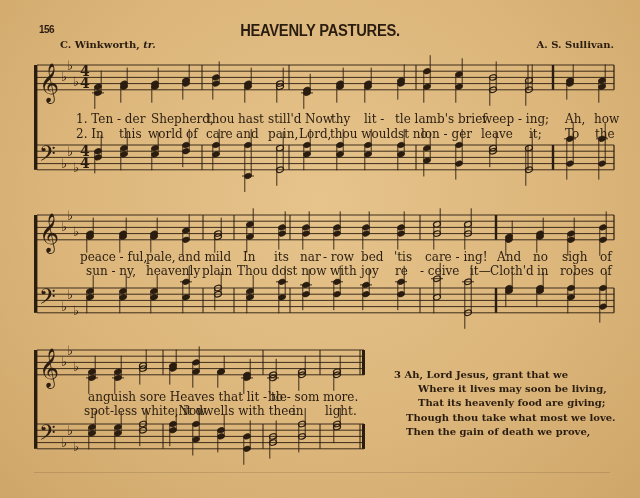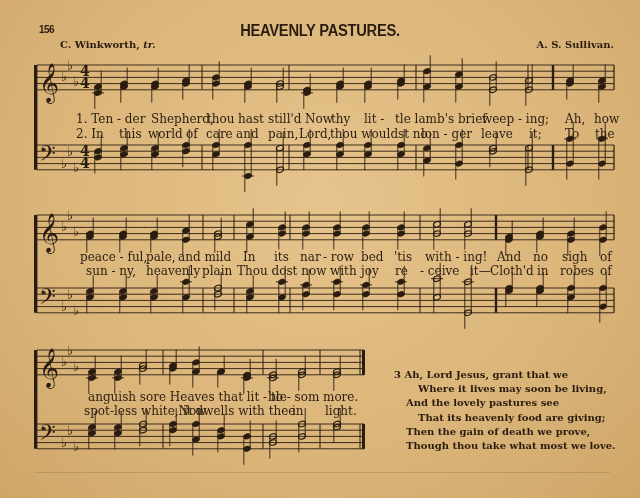--- a/index.html
+++ b/index.html
@@ -539,21 +539,21 @@
     <div class="abs lyric" style="left: 595px; top: 127px;">the</div>
     <div class="abs lyric" style="left: 80px; top: 250px;">peace - ful,</div>
     <div class="abs lyric" style="left: 146px; top: 250px;">pale,</div>
     <div class="abs lyric" style="left: 178px; top: 250px;">and mild</div>
     <div class="abs lyric" style="left: 243px; top: 250px;">In</div>
     <div class="abs lyric" style="left: 274px; top: 250px;">its</div>
     <div class="abs lyric" style="left: 300px; top: 250px;">nar</div>
     <div class="abs lyric" style="left: 323px; top: 250px;">- row</div>
     <div class="abs lyric" style="left: 361px; top: 250px;">bed</div>
     <div class="abs lyric" style="left: 394px; top: 250px;">'tis</div>
-    <div class="abs lyric" style="left: 425px; top: 250px;">with - ing!</div>
+    <div class="abs lyric" style="left: 425px; top: 250px;">care - ing!</div>
     <div class="abs lyric" style="left: 497px; top: 250px;">And</div>
     <div class="abs lyric" style="left: 533px; top: 250px;">no</div>
     <div class="abs lyric" style="left: 562px; top: 250px;">sigh</div>
     <div class="abs lyric" style="left: 600px; top: 250px;">of</div>
     <div class="abs lyric" style="left: 86px; top: 264px;">sun  - ny,</div>
     <div class="abs lyric" style="left: 146px; top: 264px;">heavenly</div>
     <div class="abs lyric" style="left: 202px; top: 264px;">plain</div>
     <div class="abs lyric" style="left: 237px; top: 264px;">Thou dost now</div>
     <div class="abs lyric" style="left: 330px; top: 264px;">with</div>
     <div class="abs lyric" style="left: 361px; top: 264px;">joy</div>
@@ -569,19 +569,18 @@
     <div class="abs lyric" style="left: 323px; top: 390px;">more.</div>
     <div class="abs lyric" style="left: 84px; top: 404px;">spot-less white,Now</div>
     <div class="abs lyric" style="left: 183px; top: 404px;">it dwells with thee</div>
     <div class="abs lyric" style="left: 292px; top: 404px;">in</div>
     <div class="abs lyric" style="left: 325px; top: 404px;">light.</div>
   </div>
 
 <div class="abs verse3">
   <div class="">3 Ah, Lord Jesus, grant that we</div>
   <div class="indent">Where it lives may soon be living,</div>
-  <div class="base">And the lovely pastures see</div>
   <div class="indent">That its heavenly food are giving;</div>
+  <div class="base">Though thou take what most we love.</div>
   <div class="base">Then the gain of death we prove,</div>
-  <div class="base">Though thou take what most we love.</div>
 </div>
 
 <div class="abs plate"></div>
 
 </body></html>

